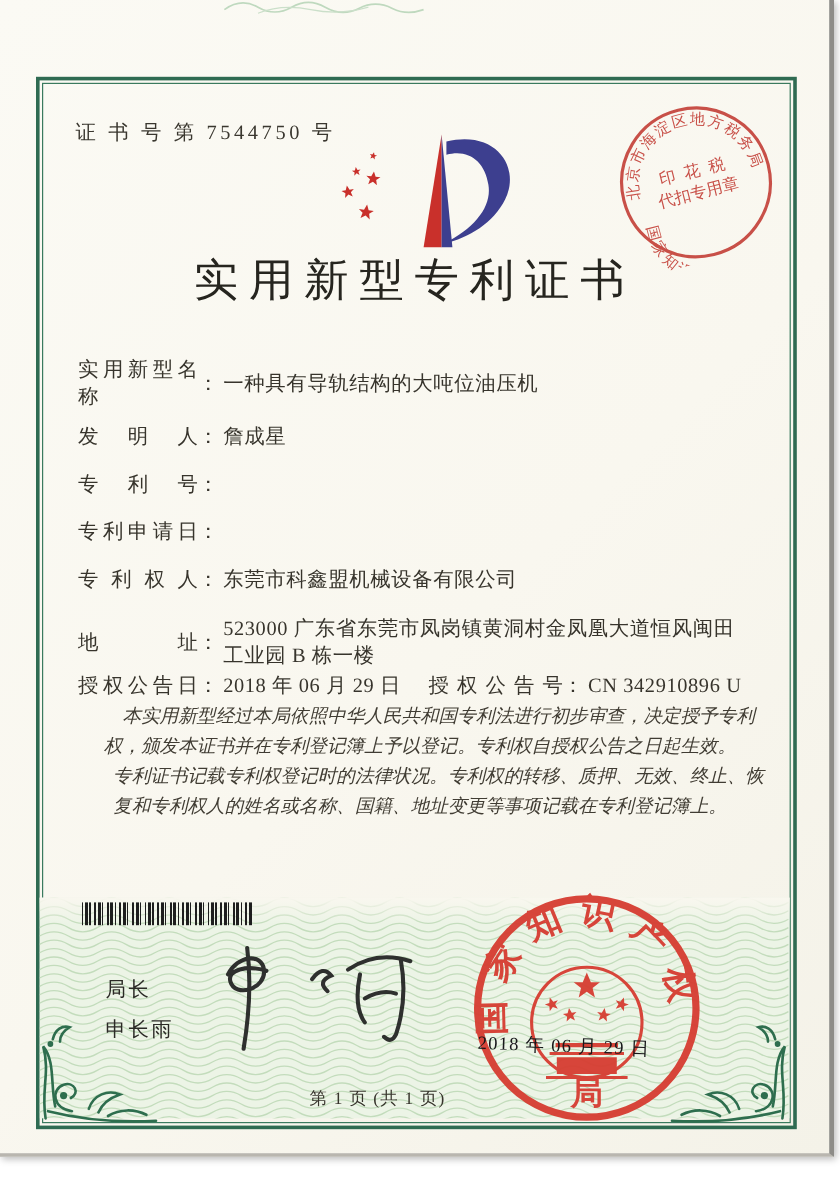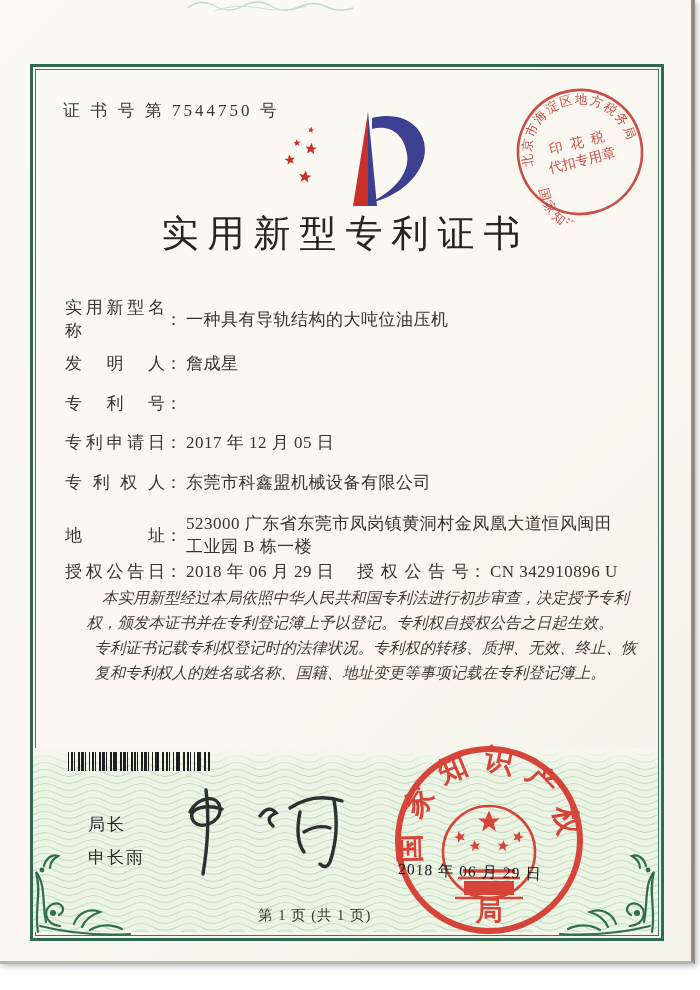--- a/index.html
+++ b/index.html
@@ -106,21 +106,20 @@
       <span class="colon">：</span>
     <span class="fvalue">詹成星</span>
   </div>
   <div class="fieldrow" style="top:392px">
     <span class="flabel">专利号</span>
       <span class="colon">：</span>
   </div>
   <div class="fieldrow" style="top:431px">
     <span class="flabel">专利申请日</span>
       <span class="colon">：</span>
-    <span class="fvalue">2017 年 12 月 05 日</span>
   </div>
   <div class="fieldrow" style="top:471px">
     <span class="flabel">专利权人</span>
       <span class="colon">：</span>
     <span class="fvalue">东莞市科鑫盟机械设备有限公司</span>
   </div>
   <div class="fieldrow" style="top:512px">
     <span class="flabel">地址</span>
       <span class="colon">：</span>
     <span class="fvalue"><span>523000 广东省东莞市凤岗镇黄洞村金凤凰大道恒风闽田</span><span class="line2">工业园 B 栋一楼</span></span>

